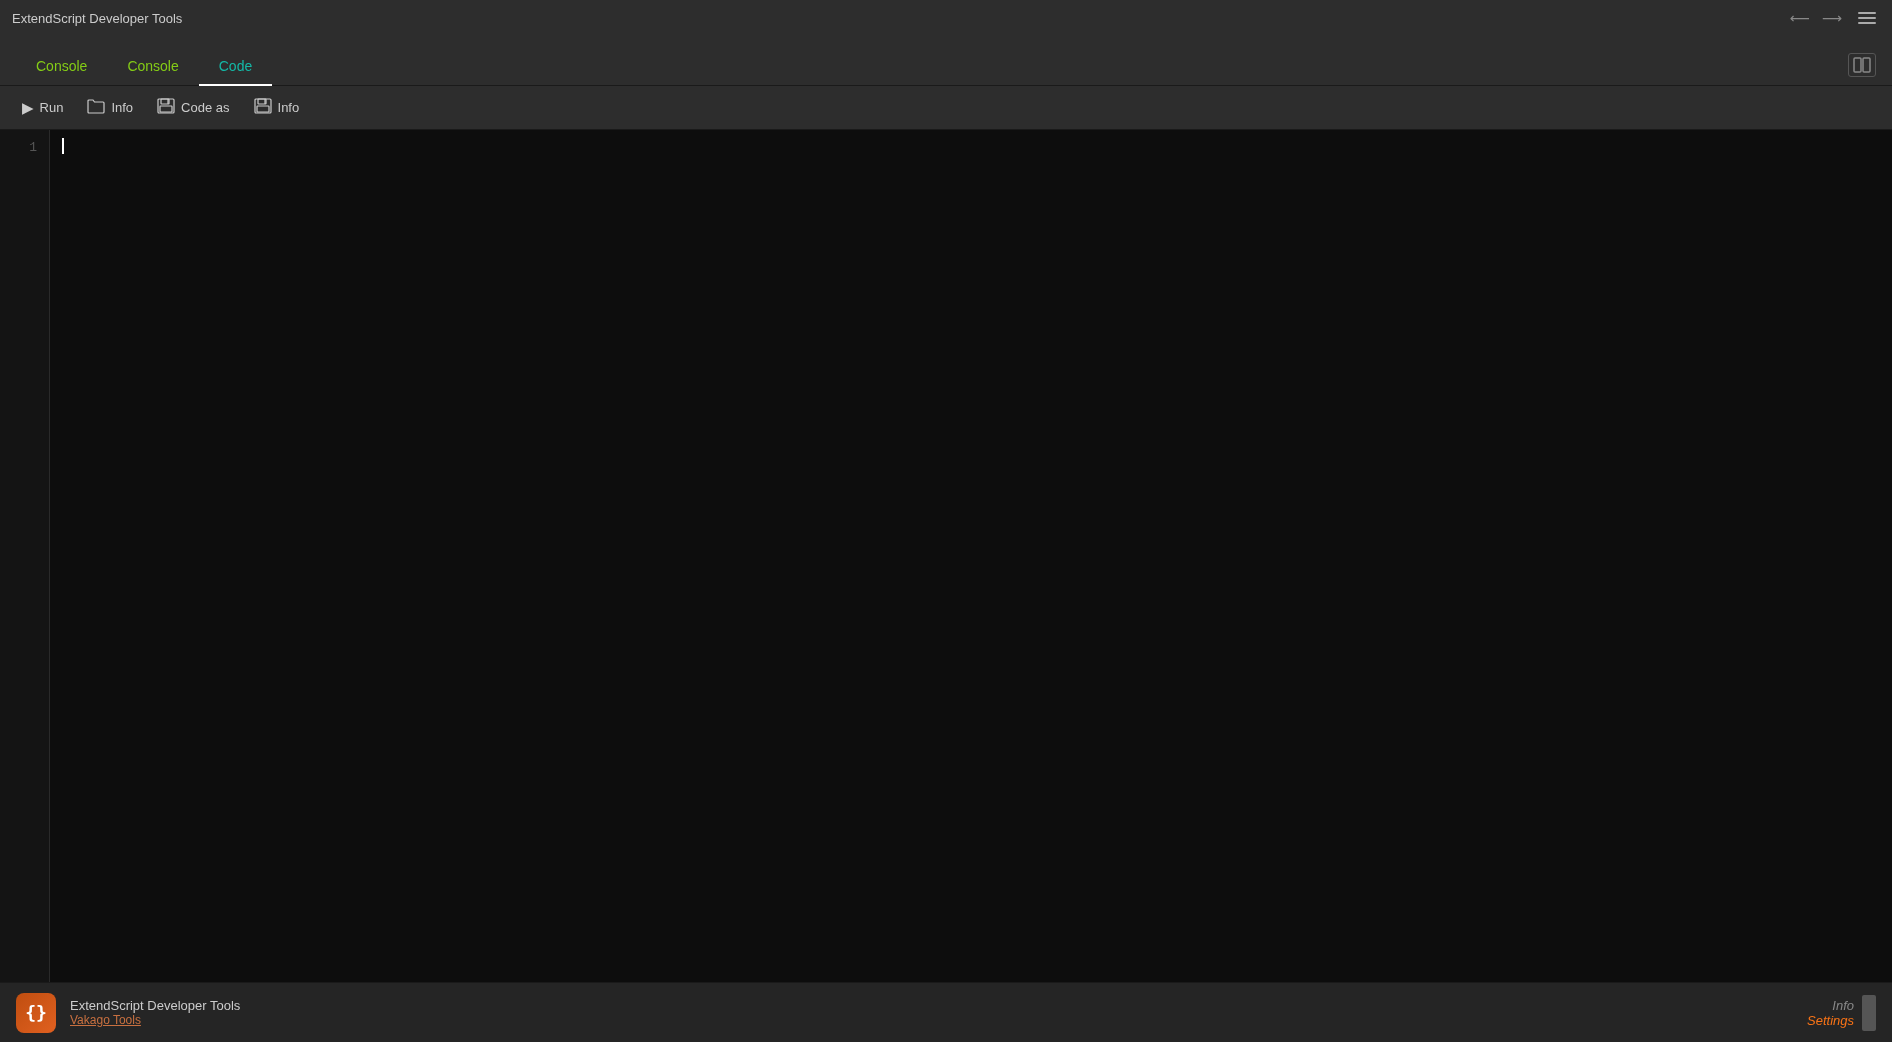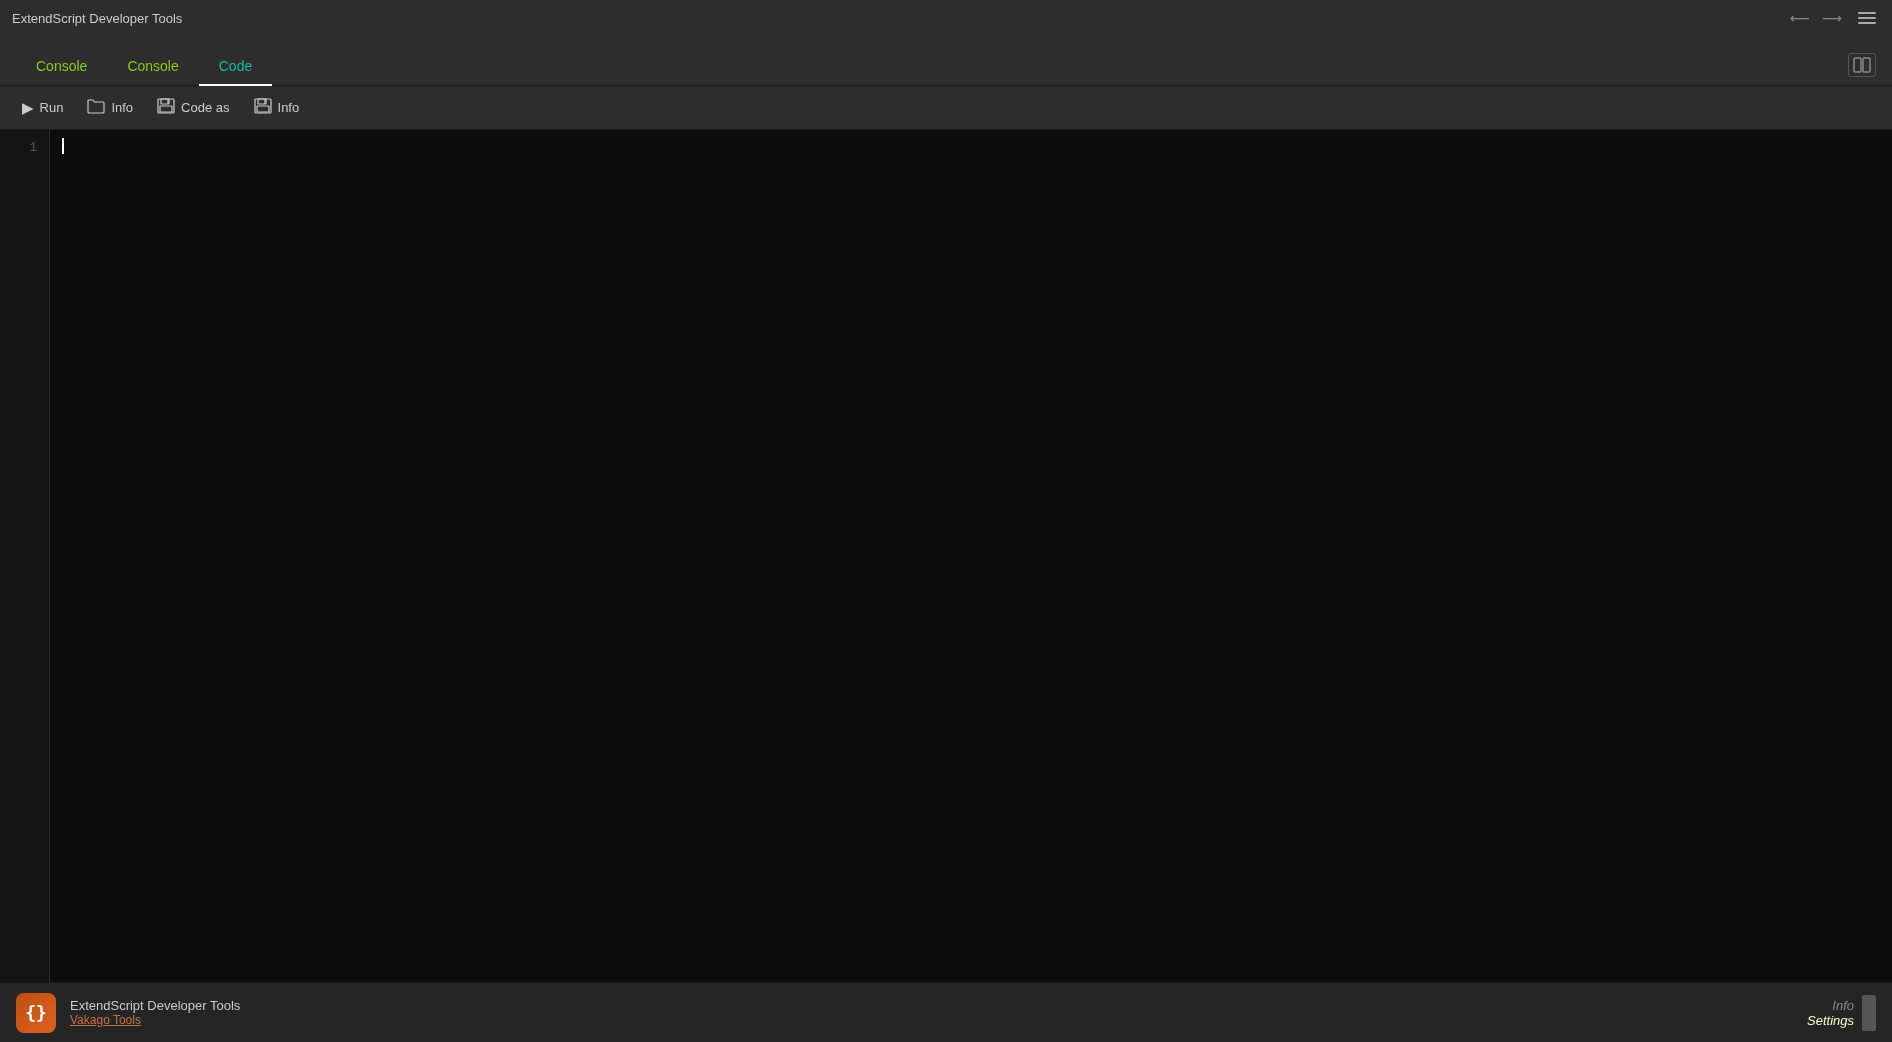--- a/index.html
+++ b/index.html
@@ -258,21 +258,21 @@
     }
 
     .status-info {
       font-size: 13px;
       color: #888;
       cursor: pointer;
     }
 
     .status-settings {
       font-size: 13px;
-      color: #fef9c3;
+      color: #f97316;
       cursor: pointer;
       text-align: center;
     }
 
     .status-bar-right-container {
       display: flex;
       align-items: center;
       gap: 8px;
     }
 

